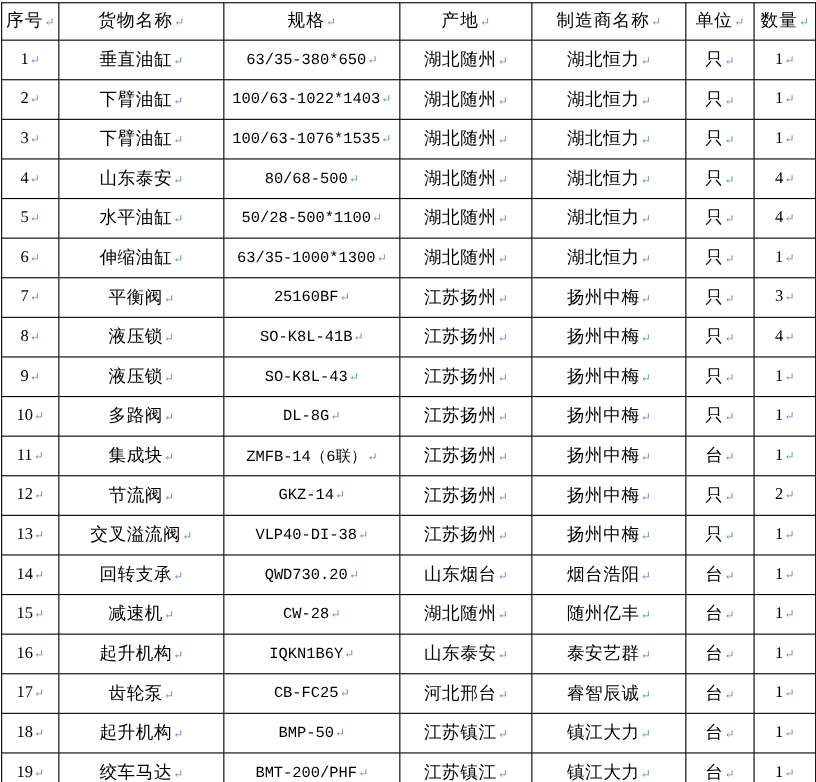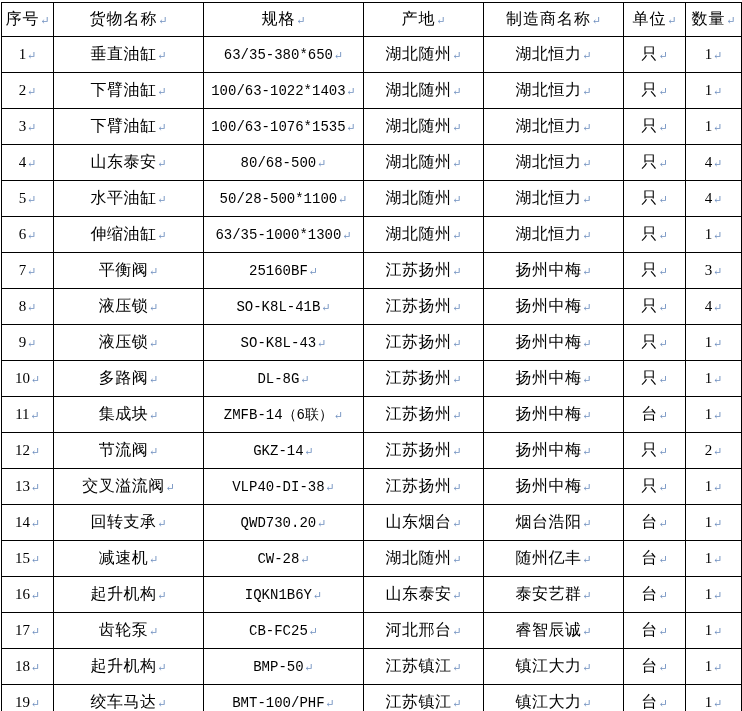--- a/index.html
+++ b/index.html
@@ -256,20 +256,20 @@
         <td><span class="cell-inner"><span class="cn">起升机构</span><span class="pilcrow">↵</span></span></td>
         <td><span class="cell-inner"><span class="spec">BMP-50</span><span class="pilcrow">↵</span></span></td>
         <td><span class="cell-inner"><span class="cn">江苏镇江</span><span class="pilcrow">↵</span></span></td>
         <td><span class="cell-inner"><span class="cn">镇江大力</span><span class="pilcrow">↵</span></span></td>
         <td><span class="cell-inner"><span class="cn">台</span><span class="pilcrow">↵</span></span></td>
         <td><span class="cell-inner"><span class="num">1</span><span class="pilcrow">↵</span></span></td>
       </tr>
       <tr>
         <td><span class="cell-inner"><span class="num">19</span><span class="pilcrow">↵</span></span></td>
         <td><span class="cell-inner"><span class="cn">绞车马达</span><span class="pilcrow">↵</span></span></td>
-        <td><span class="cell-inner"><span class="spec">BMT-100/PHF</span><span class="pilcrow">↵</span></span></td>
+        <td><span class="cell-inner"><span class="spec">BMT-200/PHF</span><span class="pilcrow">↵</span></span></td>
         <td><span class="cell-inner"><span class="cn">江苏镇江</span><span class="pilcrow">↵</span></span></td>
         <td><span class="cell-inner"><span class="cn">镇江大力</span><span class="pilcrow">↵</span></span></td>
         <td><span class="cell-inner"><span class="cn">台</span><span class="pilcrow">↵</span></span></td>
         <td><span class="cell-inner"><span class="num">1</span><span class="pilcrow">↵</span></span></td>
       </tr>
     </tbody>
 </table>
 
 </body></html>

